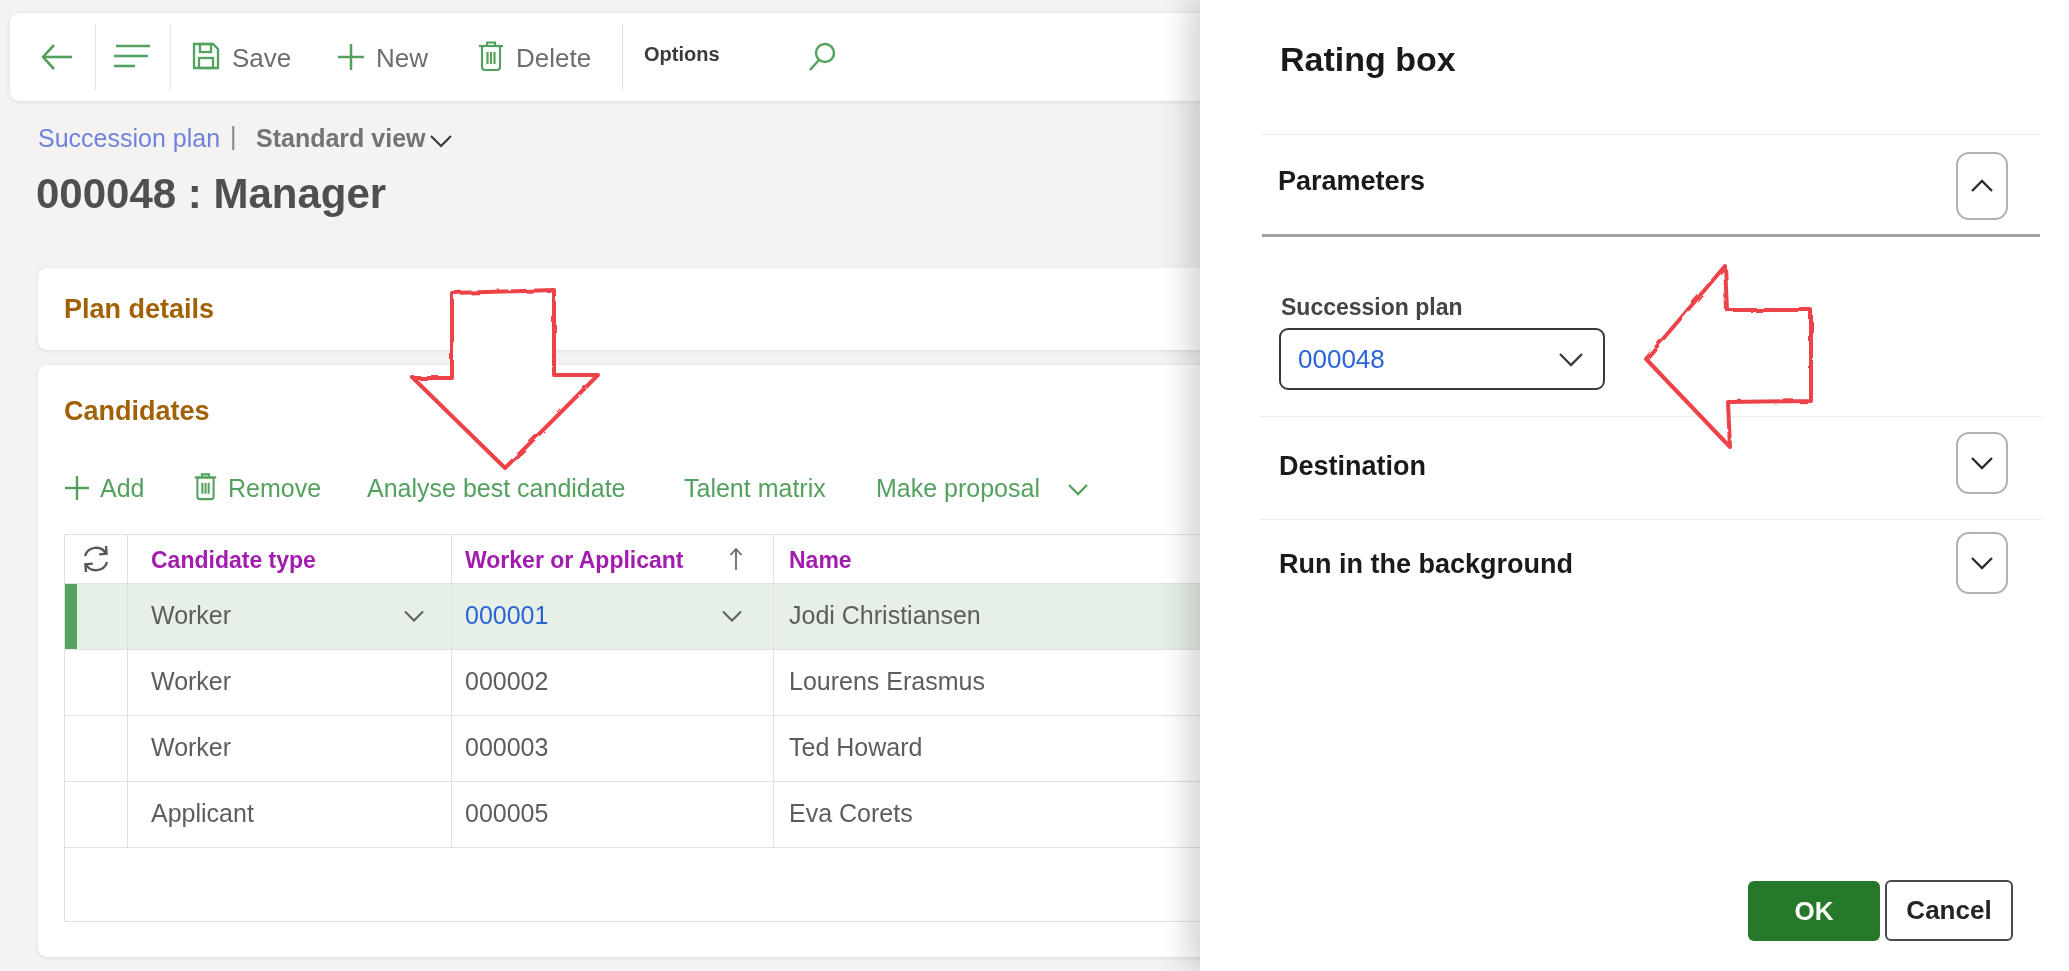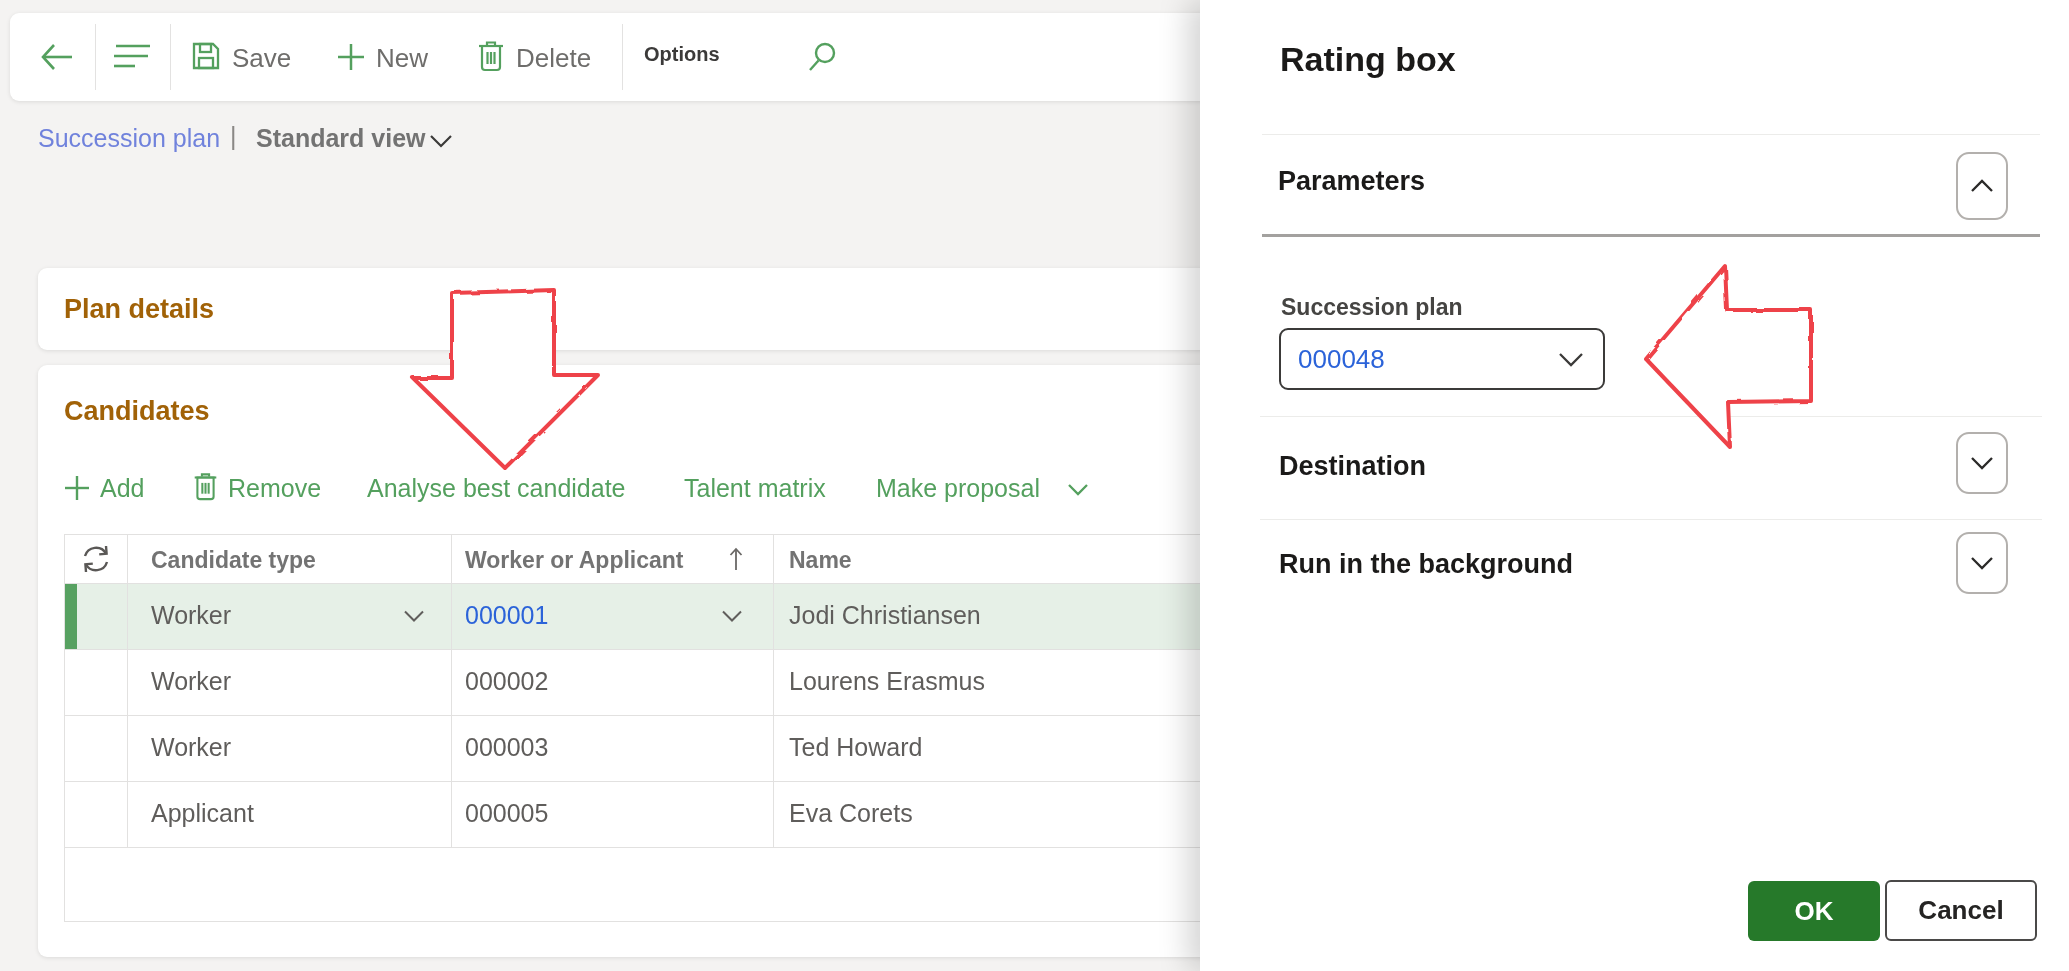--- a/index.html
+++ b/index.html
@@ -8,21 +8,21 @@
     font-family:"Liberation Sans","DejaVu Sans",sans-serif;
     background:#f4f3f2;overflow:hidden;
   }
   .stage{position:relative;width:2069px;height:971px;background:#f4f3f2;overflow:hidden;}
   .abs{position:absolute;white-space:nowrap;}
   .card{position:absolute;background:#fff;border-radius:9px;box-shadow:0 1px 4px rgba(0,0,0,.10);padding-left:16px;}
   .tb-label{font-size:26px;color:#6e6d6b;}
   .tb-divider{position:absolute;width:1px;background:#e3e2e1;}
   .green-label{font-size:25px;color:#54a05e;}
   .section-title{font-size:27px;font-weight:600;color:#a16207;}
-  .hdr-cell{font-size:23px;font-weight:600;color:#737373;}
+  .hdr-cell{font-size:23px;font-weight:600;color:#a21caf;}
   .cell{font-size:25px;color:#5f5d5b;}
   .cell-link{font-size:25px;color:#2b63d9;}
   .vline{position:absolute;width:1px;background:#e2e1e0;}
   .hline{position:absolute;height:1px;background:#e2e1e0;}
   .panel{
     position:absolute;left:1200px;top:0;width:869px;height:971px;background:#ffffff;
     box-shadow:-12px 0 28px rgba(0,0,0,.17);
   }
   .panel-title{font-size:34px;font-weight:600;color:#1b1a19;margin-left:20px;}
   .panel-section{font-size:27px;font-weight:600;color:#1b1a19;}
@@ -109,20 +109,21 @@
   </div>
 
   <div class="abs" style="left:38px;top:124px;font-size:25px;color:#7082dc;">Succession plan</div>
   <div class="abs" style="left:230px;top:122px;font-size:25px;color:#8a8886;">|</div>
   <div class="abs" style="left:256px;top:124px;font-size:25px;font-weight:600;color:#737373;">Standard view</div>
   <div class="abs" style="left:428px;top:133px;">
     <svg width="26" height="16" viewBox="0 0 26 16" fill="none" stroke="#3b3a39" stroke-width="2.2">
       <polyline points="3,3 13,13 23,3"></polyline>
     </svg>
   </div>
+  <div class="abs" style="left:36px;top:170px;font-size:42px;font-weight:600;color:#514f4d;">000048 : Manager</div>
 
   <div class="card" style="left:38px;top:268px;width:1202px;height:82px;"></div>
   <div class="abs section-title" style="left:64px;top:294px;">Plan details</div>
 
   <div class="card" style="left:38px;top:365px;width:1202px;height:592px;"></div>
   <div class="abs section-title" style="left:64px;top:396px;">Candidates</div>
 
   <div class="abs" style="left:64px;top:475px;">
     <svg width="26" height="26" viewBox="0 0 26 26" stroke="#54a05e" stroke-width="2.4">
       <line x1="13" y1="1" x2="13" y2="25"></line>
@@ -268,16 +269,16 @@
           <filter id="rough2" x="-10%" y="-10%" width="120%" height="120%">
             <feTurbulence type="fractalNoise" baseFrequency="0.06" numOctaves="2" result="n"></feTurbulence>
             <feDisplacementMap in="SourceGraphic" in2="n" scale="3.5"></feDisplacementMap>
           </filter>
         </defs>
         <polygon points="16,107 95,14 97,58 181,58 181,149 98,150 100,195" fill="#ffffff" stroke="#ee4348" stroke-width="4" stroke-linejoin="round" filter="url(#rough2)"></polygon>
       </svg>
     </div>
 
     <div class="btn btn-ok" style="left:548px;top:881px;width:132px;height:60px;">OK</div>
-    <div class="btn btn-cancel" style="left:685px;top:880px;width:152px;height:61px;">Cancel</div>
+    <div class="btn btn-cancel" style="left:685px;top:880px;width:128px;height:61px;">Cancel</div>
   </div>
 
 </div>
 
 </body></html>

